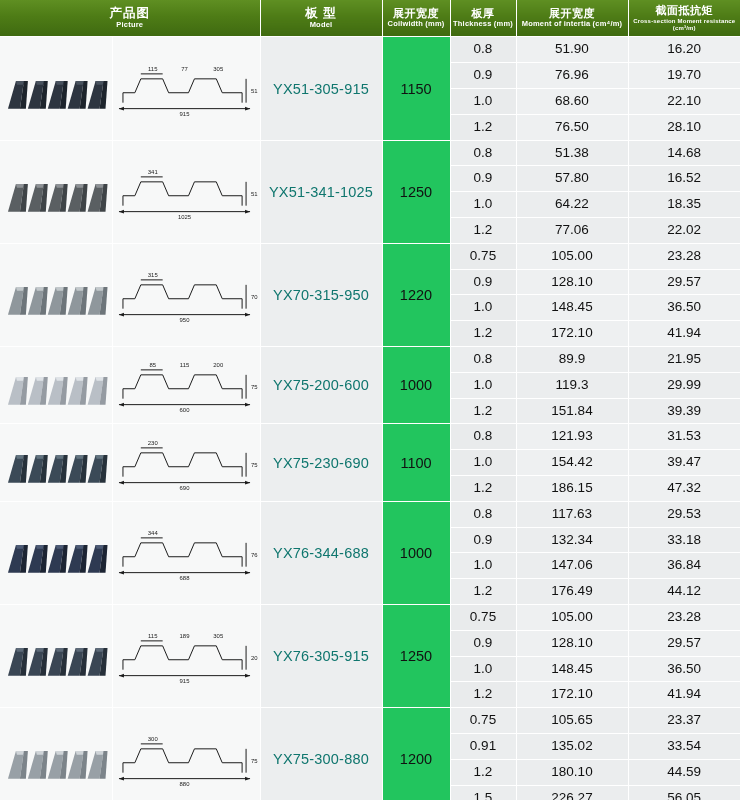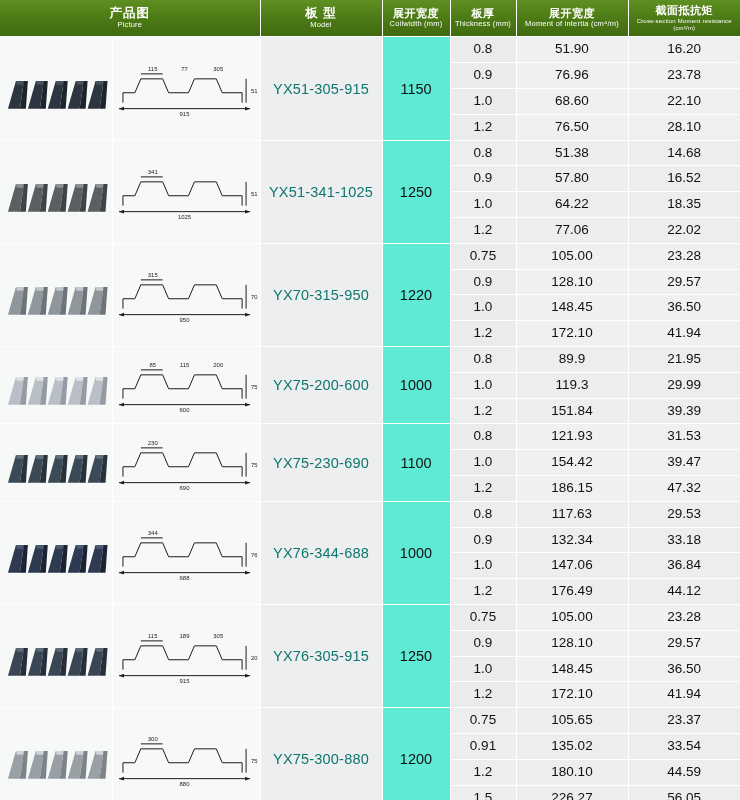--- a/index.html
+++ b/index.html
@@ -38,21 +38,21 @@
   thead th:last-child { border-right: none; }
   .h-cn {
     font-size: 12.5px;
     font-weight: bold;
     letter-spacing: 1px;
     display: block;
   }
   .h-cn.small { font-size: 11px; letter-spacing: 0.5px; }
   .h-en {
     font-size: 7.5px;
-    font-weight: normal;
+    font-weight: bold;
     display: block;
     margin-top: 1px;
     letter-spacing: 0.2px;
   }
   .h-en.tiny { font-size: 6px; }
   
   td {
     border-right: 1px solid #ffffff;
     border-bottom: 1px solid #ffffff;
     text-align: center;
@@ -72,21 +72,21 @@
     padding: 2px;
   }
   td.model {
     background: #eceeef;
     font-size: 14.5px;
     font-weight: normal;
     letter-spacing: 0.2px;
     color: #0f766e;
   }
   td.width {
-    background: #5eead4;
+    background: #22c55e;
     font-size: 14.5px;
   }
   td.num {
     background: #eef0f1;
     font-size: 13.5px;
     height: 24.8px;
     line-height: 24.8px;
     padding: 0;
   }
   td.thk { background: #e9ebec; }
@@ -186,21 +186,21 @@
           </td>
           <td class="model" rowspan="4">YX51-305-915</td>
           <td class="width" rowspan="4">1150</td>
           <td class="num thk">0.8</td>
           <td class="num">51.90</td>
           <td class="num">16.20</td>
         </tr>
         <tr>
           <td class="num thk">0.9</td>
           <td class="num">76.96</td>
-          <td class="num">23.78</td>
+          <td class="num">19.70</td>
         </tr>
         <tr>
           <td class="num thk">1.0</td>
           <td class="num">68.60</td>
           <td class="num">22.10</td>
         </tr>
         <tr>
           <td class="num thk">1.2</td>
           <td class="num">76.50</td>
           <td class="num">28.10</td>

